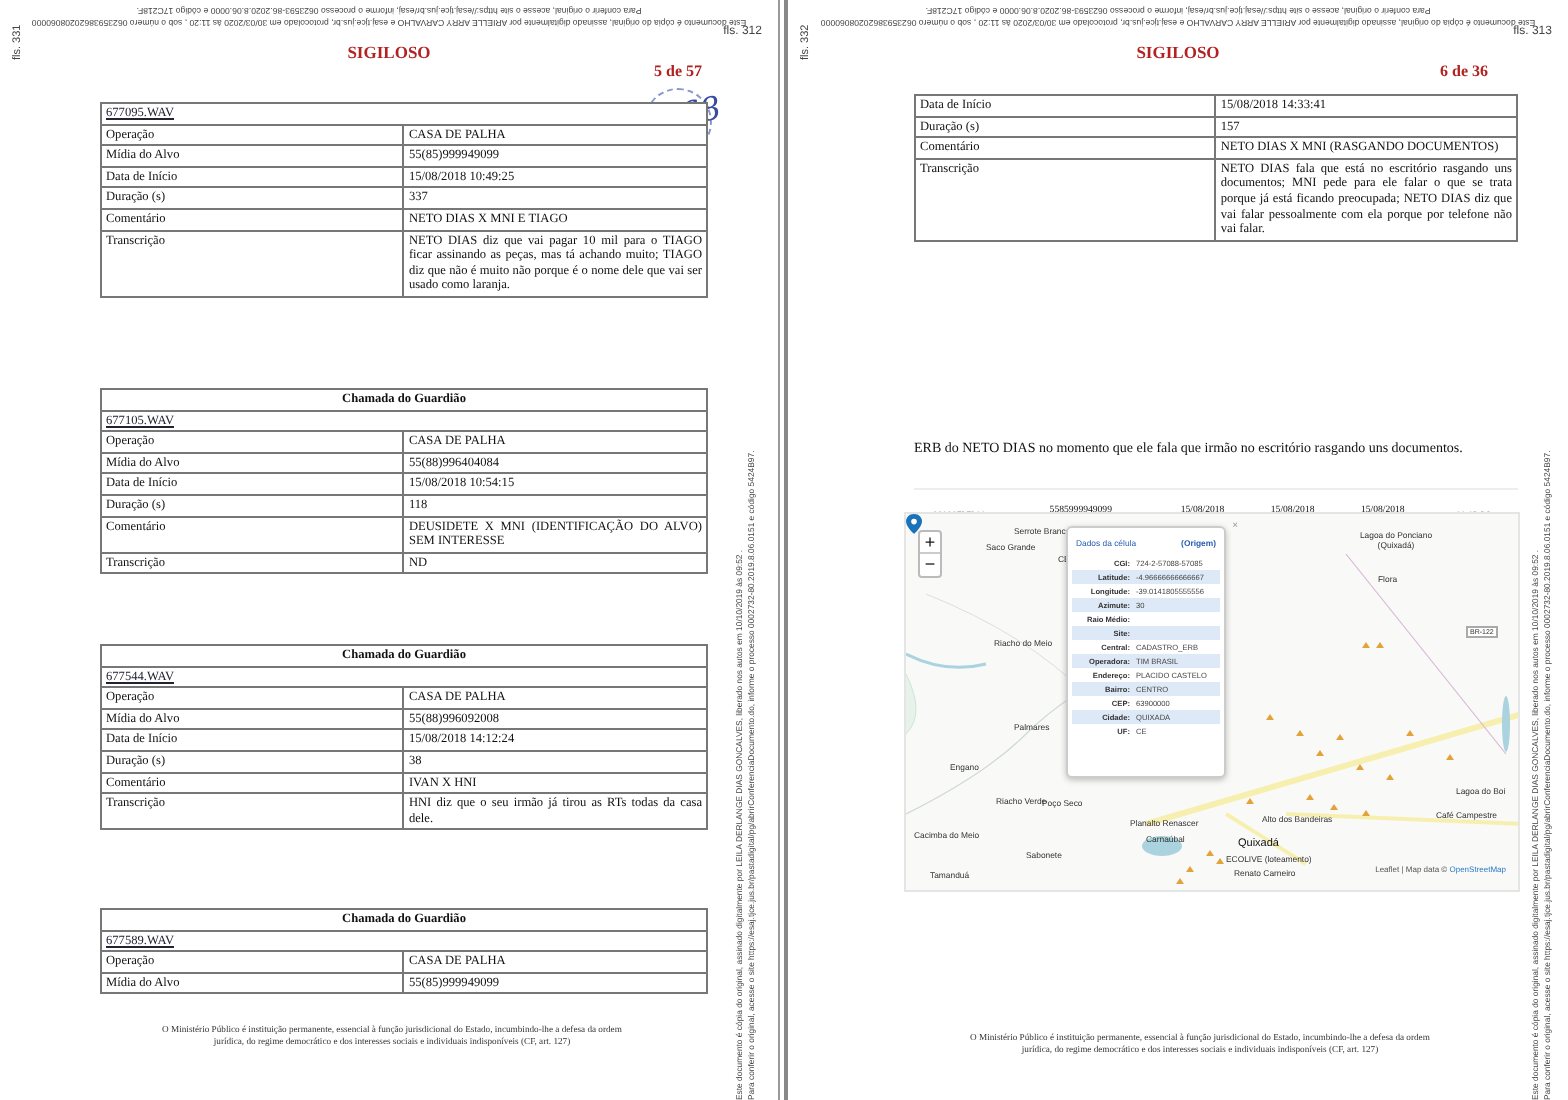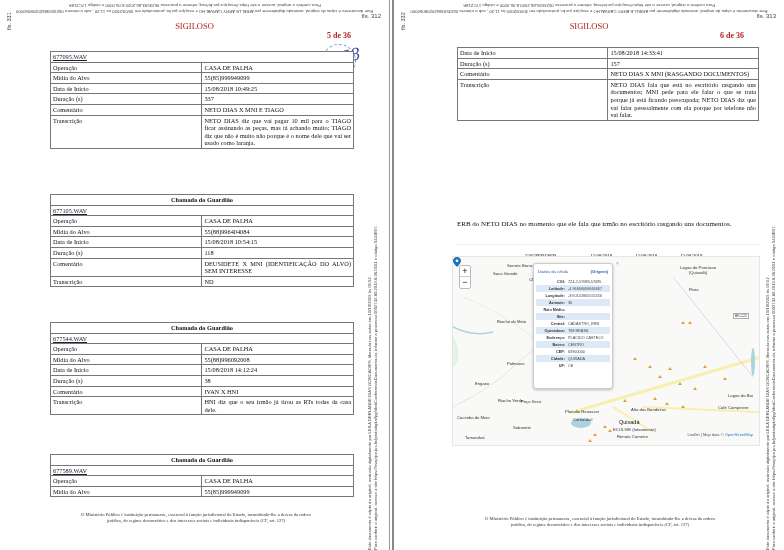--- a/index.html
+++ b/index.html
@@ -8,21 +8,21 @@
 
   .page { position: absolute; top: 0; height: 550px; background: #fff; overflow: hidden; }
   .page.left { left: 0; width: 390px; border-right: 1px solid #999; }
   .page.right { left: 392px; width: 392px; border-left: 2px solid #888; }
 
   .stamp-top { position: absolute; top: 2px; left: 0; width: 100%; font-family: "Liberation Sans", sans-serif; font-size: 4.3px; color: #444; transform: rotate(180deg); text-align: center; line-height: 6px; white-space: nowrap; overflow: hidden; }
   .stamp-top .l1 { display: block; }
   .stamp-top .l2 { display: block; }
   .fls-top { position: absolute; top: 13px; right: 8px; font-family: "Liberation Sans", sans-serif; font-size: 6px; color: #444; }
   .fls-side { position: absolute; top: 30px; left: 6px; font-family: "Liberation Sans", sans-serif; font-size: 5.5px; color: #444; transform: rotate(-90deg); transform-origin: left top; white-space: nowrap; }
-  .sigiloso { position: absolute; top: 21px; left: 0; width: 100%; text-align: center; color: #b22222; font-weight: normal; font-size: 8.5px; }
+  .sigiloso { position: absolute; top: 21px; left: 0; width: 100%; text-align: center; color: #b22222; font-weight: bold; font-size: 8.5px; }
   .pagenum { position: absolute; top: 31px; color: #b22222; font-weight: bold; font-size: 8px; }
   .left .pagenum { right: 38px; }
   .right .pagenum { right: 40px; }
 
   .vert-stamp { position: absolute; top: 60px; width: 440px; font-family: "Liberation Sans", sans-serif; font-size: 4.2px; color: #444; transform: rotate(-90deg); transform-origin: left top; line-height: 5.5px; white-space: nowrap; }
   .left .vert-stamp { left: 367px; top: 550px; }
   .right .vert-stamp { left: 371px; top: 550px; }
 
   table.call { position: absolute; border-collapse: collapse; font-size: 6.3px; background: #fff; }
   table.call td { border: 1px solid #777; padding: 1px 2px; vertical-align: top; line-height: 7.6px; }
@@ -69,21 +69,21 @@
 <body>
 
 <div class="page left">
   <div class="stamp-top">
     <span class="l1">Este documento é cópia do original, assinado digitalmente por ARIELLE ARRY CARVALHO e esaj.tjce.jus.br, protocolado em 30/03/2020 às 11:20 , sob o número 06235938620208060000</span>
     <span class="l2">Para conferir o original, acesse o site https://esaj.tjce.jus.br/esaj, informe o processo 0623593-86.2020.8.06.0000 e código 17C218F.</span>
   </div>
   <div class="fls-top">fls. 312</div>
   <div class="fls-side">fls. 331</div>
   <div class="sigiloso">SIGILOSO</div>
-  <div class="pagenum">5 de 36</div>
+  <div class="pagenum">5 de 57</div>
 
   <div class="seal"></div>
   <div class="seal-sig">368</div>
 
   <table class="call" style="top:51px;">
     <tbody>
         <tr>
           <td colspan="2" class="file">677095.WAV</td>
         </tr>
     <tr>

